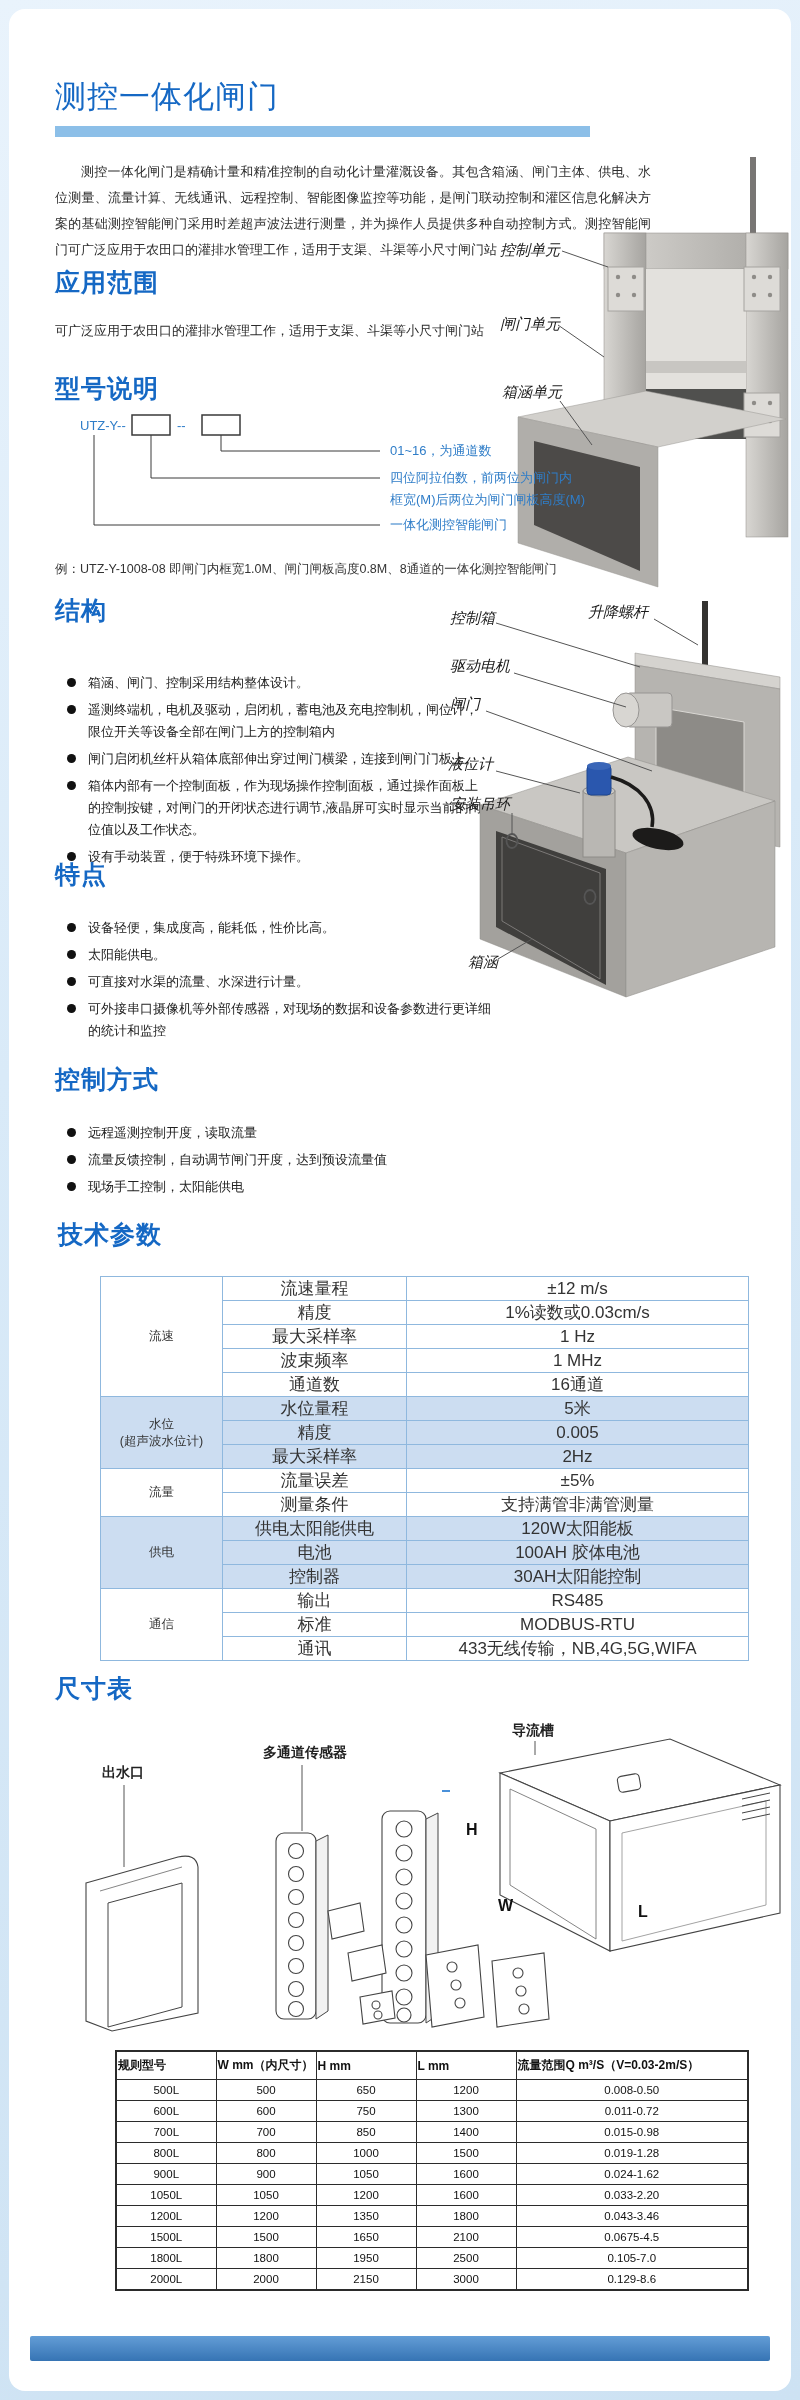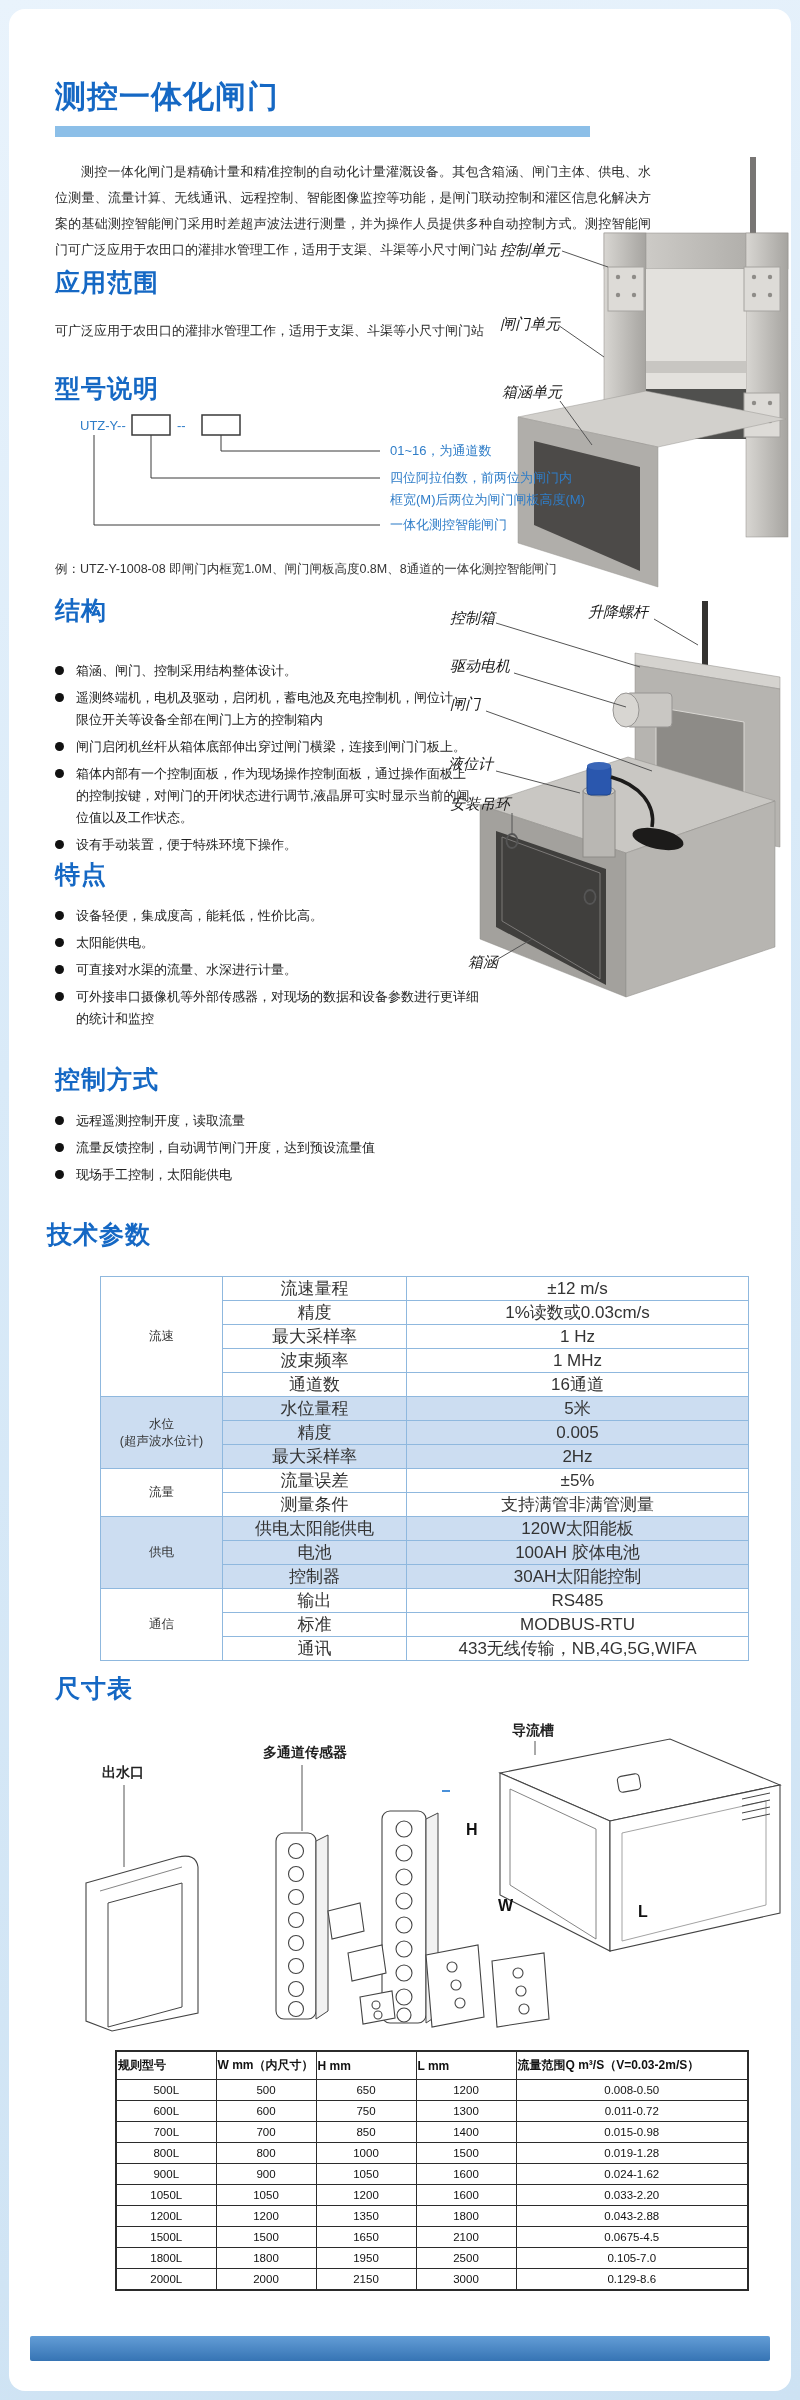--- a/index.html
+++ b/index.html
@@ -1,26 +1,26 @@
 <!DOCTYPE html>
 <html><head>
 <meta charset="utf-8">
 <style>
   html,body{margin:0;padding:0;background:#eef5fb;}
   .page{position:relative;width:800px;height:2400px;overflow:hidden;
         background:linear-gradient(160deg,#e9f3fc 0%,#d9eaf8 40%,#cde2f3 100%);
         font-family:"Liberation Sans",sans-serif;}
   .card{position:absolute;left:9px;top:9px;width:782px;height:2382px;background:#ffffff;border-radius:16px;}
   .abs{position:absolute;}
-  .title{left:55px;top:76px;font-size:31px;font-weight:700;color:#1568c4;letter-spacing:1px;}
+  .title{left:55px;top:76px;font-size:31px;font-weight:400;color:#1568c4;letter-spacing:1px;}
   .title-bar{left:55px;top:126px;width:535px;height:11px;background:#8cbfe8;}
   .sec-h{font-size:25px;font-weight:700;color:#1568c4;letter-spacing:1px;}
   .body-txt{font-size:13px;color:#2b2b2b;line-height:26px;}
   .intro{left:55px;top:146px;width:596px;text-indent:2em;text-align:justify;}
-  .bullets{list-style:none;margin:0;padding:0;}
+  .bullets{list-style:none;margin:12px;padding:0;}
   .bullets li{display:flex;gap:12px;font-size:13px;color:#222;line-height:22px;margin-bottom:5px;}
   .dot{flex:0 0 9px;width:9px;height:9px;border-radius:50%;background:#111;margin-top:6px;}
   .example{font-size:12.5px;color:#333;margin-top:20px;}
   
   .mdl-text{font-size:13px;fill:#2f7dc8;}
   .mdl-line{stroke:#3a3a3a;stroke-width:1;fill:none;}
   .mdl-box{fill:#ffffff;stroke:#3a3a3a;stroke-width:1.5;}
   
   table.tech{position:absolute;left:100px;top:1276px;width:648px;border-collapse:collapse;table-layout:fixed;}
   table.tech td{border:1px solid #8fb8de;text-align:center;font-size:17px;color:#333;height:20px;padding:0 4px;background:#fff;}
@@ -213,21 +213,21 @@
     <li>
         <span class="dot"></span>
         <span>流量反馈控制，自动调节闸门开度，达到预设流量值</span>
       </li>
     <li>
         <span class="dot"></span>
         <span>现场手工控制，太阳能供电</span>
       </li>
   </ul>
 
-  <div class="abs sec-h" style="left:47px;top:1218px">技术参数</div>
+  <div class="abs sec-h" style="left:58px;top:1218px">技术参数</div>
   <table class="tech">
     <colgroup>
       <col style="width:122px">
         <col style="width:184px">
         <col style="width:342px">
     </colgroup>
     <tbody id="tech-tbody">
         <tr>
           <td class="group" rowspan="5">流速</td>
           <td class="param">流速量程</td>
@@ -430,21 +430,21 @@
           <td>1050</td>
           <td>1200</td>
           <td>1600</td>
           <td>0.033-2.20</td>
         </tr>
         <tr>
           <td>1200L</td>
           <td>1200</td>
           <td>1350</td>
           <td>1800</td>
-          <td>0.043-2.88</td>
+          <td>0.043-3.46</td>
         </tr>
         <tr>
           <td>1500L</td>
           <td>1500</td>
           <td>1650</td>
           <td>2100</td>
           <td>0.0675-4.5</td>
         </tr>
         <tr>
           <td>1800L</td>

